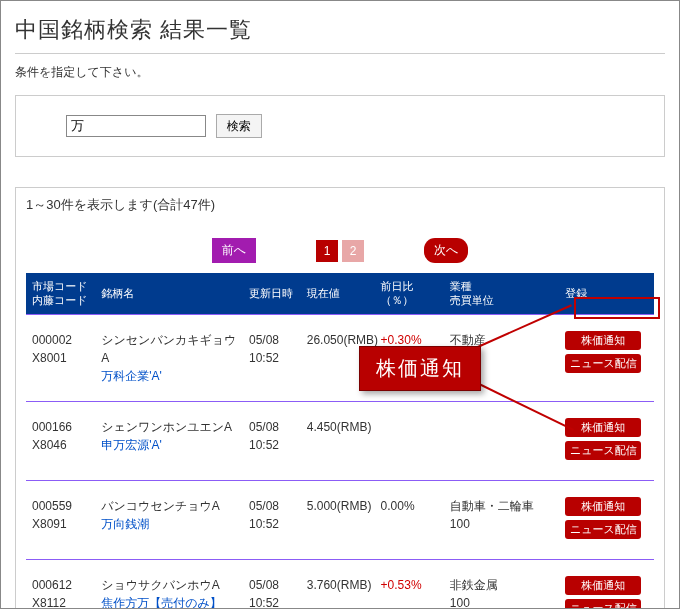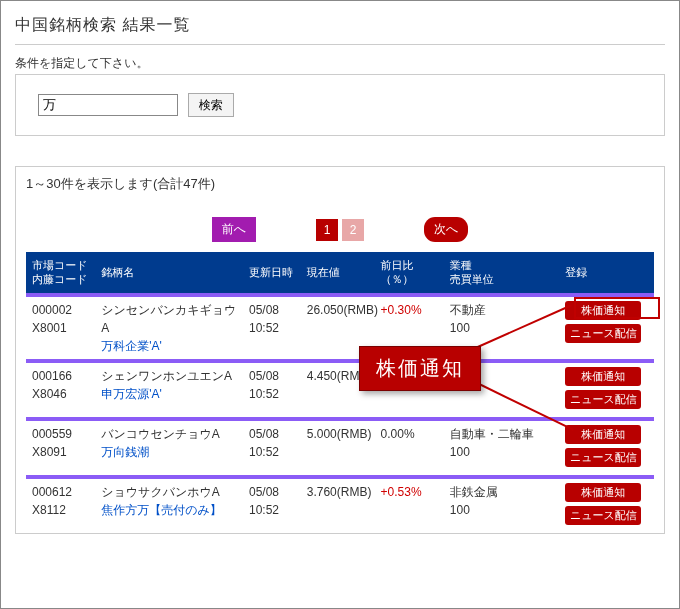--- a/index.html
+++ b/index.html
@@ -12,34 +12,34 @@
   }
   .frame {
     width: 680px;
     height: 609px;
     border: 1px solid #888;
     padding: 10px 14px;
     overflow: hidden;
     position: relative;
   }
   .page-title {
-    font-size: 16px;
+    font-size: 22px;
     color: #333;
     padding: 4px 0 8px;
     border-bottom: 1px solid #ccc;
     margin-bottom: 10px;
     letter-spacing: 1px;
   }
   .instruction {
     font-size: 12px;
-    margin-bottom: 2px;
+    margin-bottom: 14px;
   }
   .search-box {
     border: 1px solid #ccc;
-    padding: 18px 22px;
+    padding: 18px 50px;
     margin-bottom: 30px;
   }
   .search-input {
     width: 140px;
     height: 22px;
     border: 1px solid #888;
     padding: 2px 4px;
     font-size: 13px;
     margin-right: 6px;
   }
@@ -93,22 +93,22 @@
   table.results thead th {
     background: #003b8e;
     color: #fff;
     font-size: 11px;
     font-weight: normal;
     text-align: left;
     padding: 6px 6px;
     line-height: 1.3;
   }
   table.results tbody td {
-    border-top: 4px solid #8b5cf6;
-    padding: 4px 6px;
+    border-top: 1px solid #8b5cf6;
+    padding: 16px 6px;
     font-size: 12px;
     vertical-align: top;
     line-height: 1.5;
   }
   .col-code { width: 60px; }
   .col-name { width: 128px; }
   .col-date { width: 50px; }
   .col-price { width: 64px; }
   .col-diff { width: 60px; }
   .col-sector { width: 100px; }

